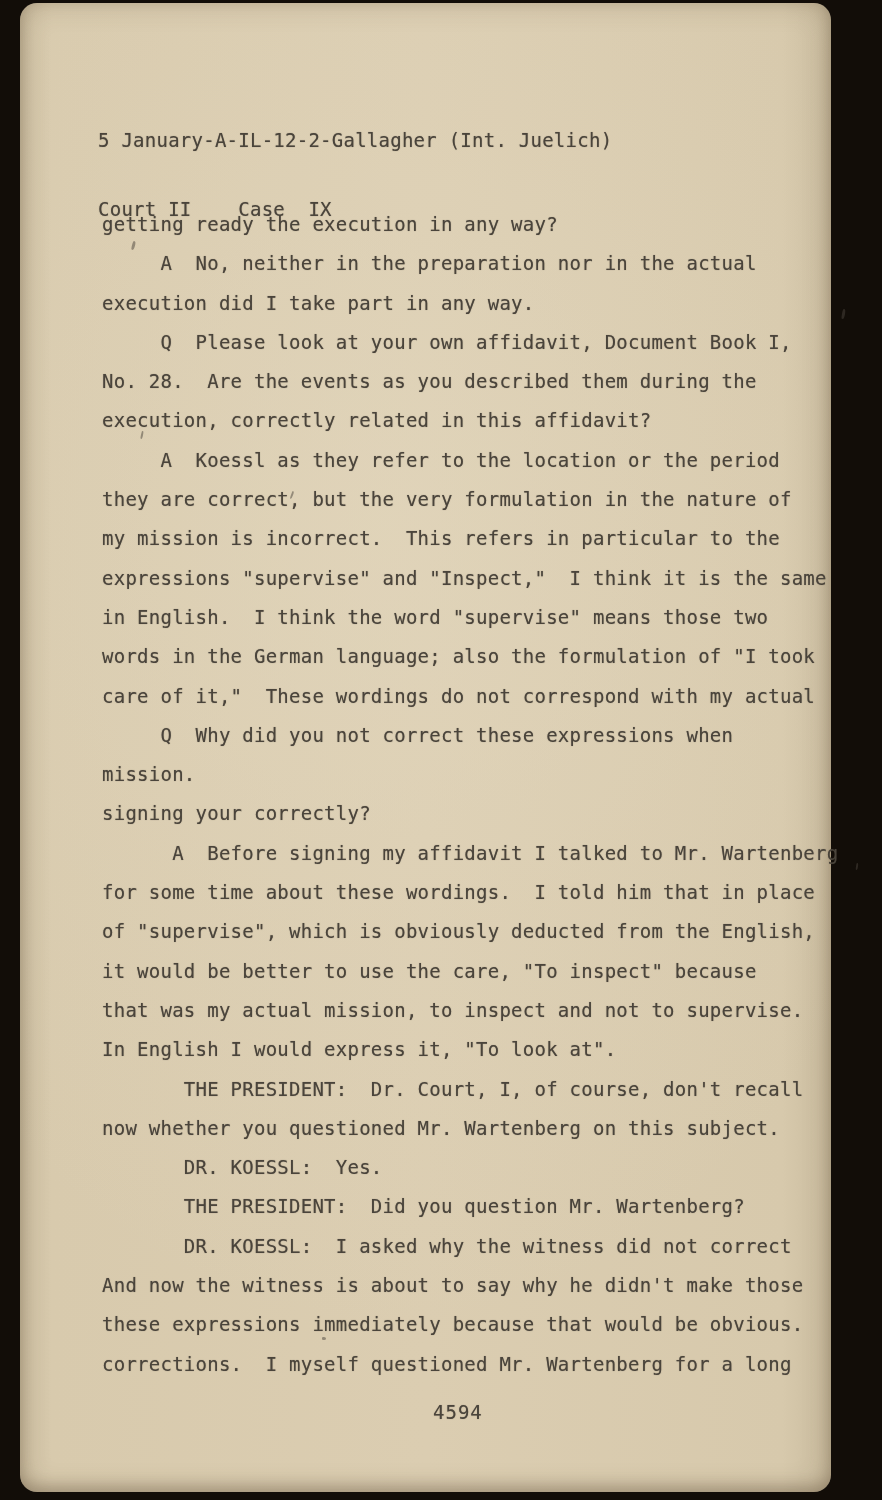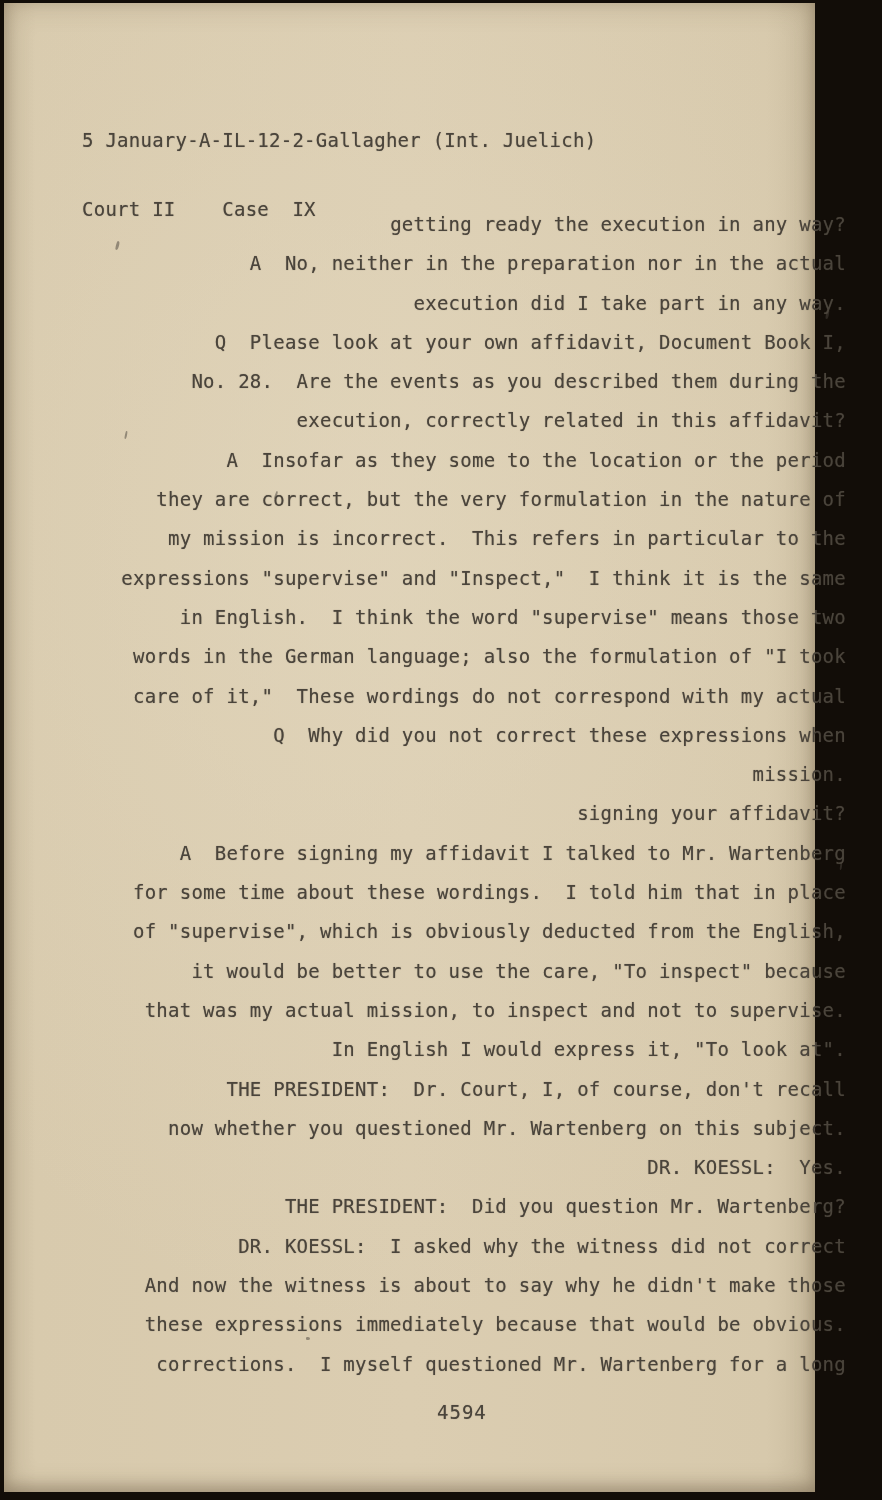--- a/index.html
+++ b/index.html
@@ -11,29 +11,30 @@
     position: relative;
     width: 882px;
     height: 1500px;
     background: #120d08;
     overflow: hidden;
     font-family: "DejaVu Sans Mono", "Liberation Mono", monospace;
   }
   
   #paper {
     position: absolute;
-    left: 4px;
+    left: 20px;
     top: 3px;
     width: 811px;
     height: 1489px;
     background:
       radial-gradient(ellipse 120% 90% at 45% 35%, rgba(228,217,192,0.55) 0%, rgba(216,202,173,0.0) 60%),
       linear-gradient(90deg, #cfc1a4 0%, #d8caad 4%, #dbcdb1 50%, #d7c9ac 94%, #c9bb9e 100%);
     background-color: #d8caad;
     box-shadow: inset 0 0 28px rgba(90,70,45,0.25), inset 0 -6px 14px rgba(60,45,28,0.25);
+    border-radius: 17px;
   }
   .ink {
     color: #4a443b;
     text-shadow: 0 0 1px rgba(74,68,59,0.55);
   }
   #header {
     position: absolute;
     left: 78px;
     top: 80px;
     font-size: 19px;
@@ -46,29 +47,27 @@
     left: 82px;
     top: 202px;
     width: 760px;
     font-size: 19px;
     line-height: 39.3px;
     letter-spacing: 0.25px;
   }
   .tline {
     white-space: pre;
     height: 39.3px;
-    text-align: right;
   }
   #page-number {
     position: absolute;
     left: 413px;
     top: 1398px;
     font-size: 19px;
     letter-spacing: 1px;
-    margin-left: 20px;
   }
   
   .speck {
     position: absolute;
     background: rgba(74,68,59,0.5);
     border-radius: 40% 60% 60% 40%;
   }
   .s1 { left: 112px; top: 238px; width: 3px; height: 9px; transform: rotate(14deg); }
   .s2 { left: 822px; top: 306px; width: 3px; height: 10px; transform: rotate(10deg); }
   .s3 { left: 121px; top: 428px; width: 2px; height: 8px; transform: rotate(12deg); }
@@ -96,30 +95,30 @@
       <div>Court II    Case  IX</div>
     </div>
 
     <div id="body-text">
       <div class="tline ink">getting ready the execution in any way?</div>
       <div class="tline ink">     A  No, neither in the preparation nor in the actual</div>
       <div class="tline ink">execution did I take part in any way.</div>
       <div class="tline ink">     Q  Please look at your own affidavit, Document Book I,</div>
       <div class="tline ink">No. 28.  Are the events as you described them during the</div>
       <div class="tline ink">execution, correctly related in this affidavit?</div>
-      <div class="tline ink">     A  Insofar as they some to the location or the period</div>
+      <div class="tline ink">     A  Koessl as they refer to the location or the period</div>
       <div class="tline ink">they are correct, but the very formulation in the nature of</div>
       <div class="tline ink">my mission is incorrect.  This refers in particular to the</div>
       <div class="tline ink">expressions "supervise" and "Inspect,"  I think it is the same</div>
       <div class="tline ink">in English.  I think the word "supervise" means those two</div>
       <div class="tline ink">words in the German language; also the formulation of "I took</div>
       <div class="tline ink">care of it,"  These wordings do not correspond with my actual</div>
       <div class="tline ink">     Q  Why did you not correct these expressions when</div>
       <div class="tline ink">mission.</div>
-      <div class="tline ink">signing your affidavit?</div>
+      <div class="tline ink">signing your correctly?</div>
       <div class="tline ink">      A  Before signing my affidavit I talked to Mr. Wartenberg</div>
       <div class="tline ink">for some time about these wordings.  I told him that in place</div>
       <div class="tline ink">of "supervise", which is obviously deducted from the English,</div>
       <div class="tline ink">it would be better to use the care, "To inspect" because</div>
       <div class="tline ink">that was my actual mission, to inspect and not to supervise.</div>
       <div class="tline ink">In English I would express it, "To look at".</div>
       <div class="tline ink">       THE PRESIDENT:  Dr. Court, I, of course, don't recall</div>
       <div class="tline ink">now whether you questioned Mr. Wartenberg on this subject.</div>
       <div class="tline ink">       DR. KOESSL:  Yes.</div>
       <div class="tline ink">       THE PRESIDENT:  Did you question Mr. Wartenberg?</div>

